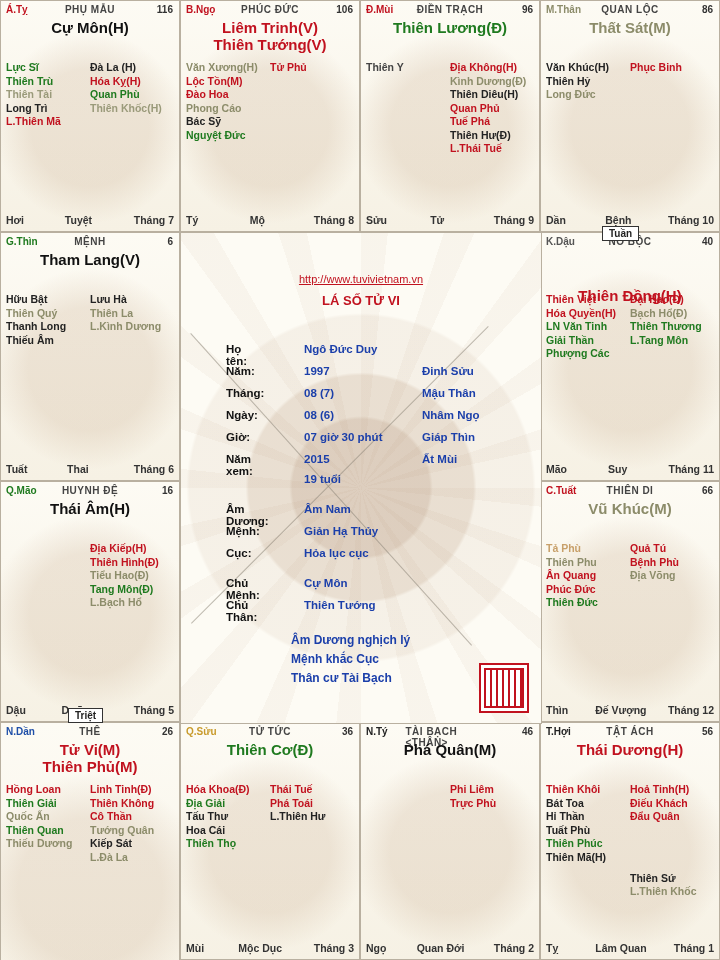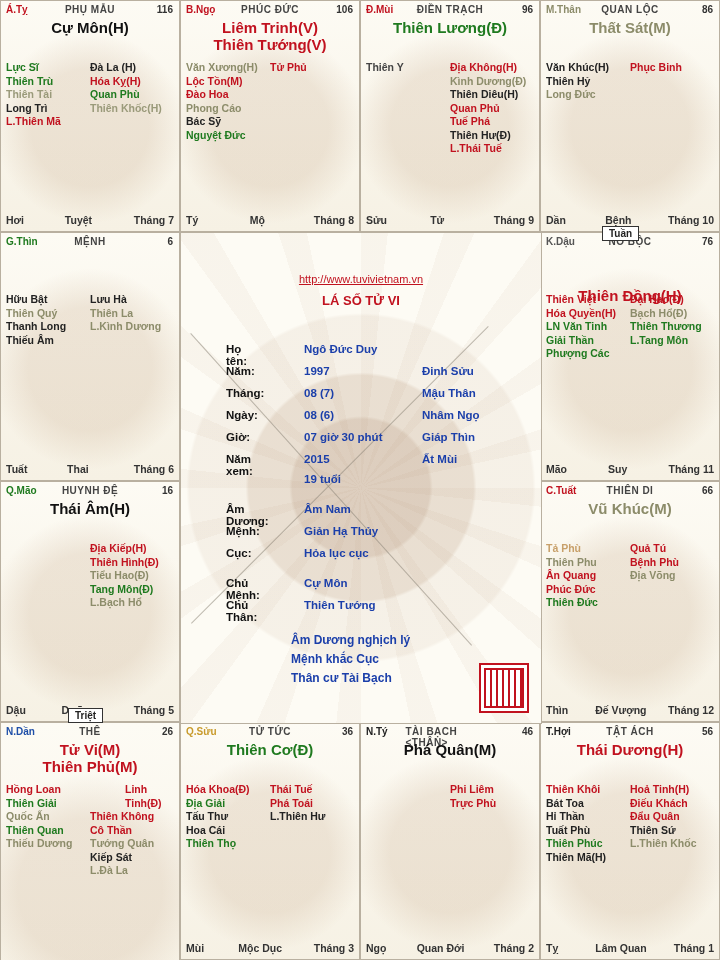--- a/index.html
+++ b/index.html
@@ -245,20 +245,21 @@
   </div>
 
   <div class="cell" style="left:0;top:232px;width:180px;height:249px;">
     <div class="cellbg"></div>
     <div class="cell-inner">
       <div class="hdr">
         <span class="code" style="color: rgb(31, 122, 31);">G.Thìn</span>
         <span class="pal">MỆNH</span>
         <span class="num">6</span>
       </div>
+      <div class="mainstar" style="color: rgb(17, 17, 17);">Tham Lang(V)</div>
       <div class="starcols">
         <div class="col left">
             <div style="color: rgb(34, 34, 34);">Hữu Bật</div>
             <div style="color: rgb(140, 140, 106);">Thiên Quý</div>
             <div style="color: rgb(34, 34, 34);">Thanh Long</div>
             <div style="color: rgb(34, 34, 34);">Thiếu Âm</div>
           </div>
         <div class="col right">
             <div style="color: rgb(34, 34, 34);">Lưu Hà</div>
             <div style="color: rgb(140, 140, 106);">Thiên La</div>
@@ -272,21 +273,21 @@
       </div>
     </div>
   </div>
 
   <div class="cell" style="left:540px;top:232px;width:180px;height:249px;">
     <div class="cellbg"></div>
     <div class="cell-inner">
       <div class="hdr">
         <span class="code" style="color: rgb(85, 85, 85);">K.Dậu</span>
         <span class="pal">NÔ BỘC</span>
-        <span class="num">76</span>
+        <span class="num">40</span>
       </div>
       <div class="mainstar" style="color: rgb(193, 18, 31); margin-top: 36px;">Thiên Đồng(H)</div>
       <div class="starcols">
         <div class="col left">
             <div style="color: rgb(193, 18, 31);">Thiên Việt</div>
             <div style="color: rgb(193, 18, 31);">Hóa Quyền(H)</div>
             <div style="color: rgb(31, 122, 31);">LN Văn Tinh</div>
             <div style="color: rgb(31, 122, 31);">Giải Thần</div>
             <div style="color: rgb(31, 122, 31);">Phượng Các</div>
           </div>
@@ -376,21 +377,21 @@
         </div>
       <div class="starcols">
         <div class="col left">
             <div style="color: rgb(193, 18, 31);">Hồng Loan</div>
             <div style="color: rgb(31, 122, 31);">Thiên Giải</div>
             <div style="color: rgb(140, 140, 106);">Quốc Ấn</div>
             <div style="color: rgb(31, 122, 31);">Thiên Quan</div>
             <div style="color: rgb(140, 140, 106);">Thiếu Dương</div>
           </div>
         <div class="col right">
-            <div style="color: rgb(193, 18, 31); margin-left: 35px;">Linh Tinh(Đ)</div>
+            <div style="color: rgb(193, 18, 31);">Linh Tinh(Đ)</div>
             <div style="color: rgb(193, 18, 31);">Thiên Không</div>
             <div style="color: rgb(193, 18, 31);">Cô Thần</div>
             <div style="color: rgb(140, 140, 106);">Tướng Quân</div>
             <div style="color: rgb(34, 34, 34);">Kiếp Sát</div>
             <div style="color: rgb(140, 140, 106);">L.Đà La</div>
           </div>
       </div>
       <div class="foot">
         <span class="f1">Thân</span>
         <span class="f2">Trường Sinh</span>
@@ -469,21 +470,21 @@
             <div style="color: rgb(34, 34, 34);">Bát Toa</div>
             <div style="color: rgb(34, 34, 34);">Hỉ Thần</div>
             <div style="color: rgb(34, 34, 34);">Tuất Phù</div>
             <div style="color: rgb(31, 122, 31);">Thiên Phúc</div>
             <div style="color: rgb(34, 34, 34);">Thiên Mã(H)</div>
           </div>
         <div class="col right">
             <div style="color: rgb(193, 18, 31);">Hoả Tinh(H)</div>
             <div style="color: rgb(193, 18, 31);">Điếu Khách</div>
             <div style="color: rgb(193, 18, 31);">Đẩu Quân</div>
-            <div style="color: rgb(34, 34, 34);">Thiên Sứ</div>
+            <div style="color: rgb(34, 34, 34); margin-top: 48px;">Thiên Sứ</div>
             <div style="color: rgb(140, 140, 106);">L.Thiên Khốc</div>
           </div>
       </div>
       <div class="foot">
         <span class="f1">Tỵ</span>
         <span class="f2">Lâm Quan</span>
         <span class="f3">Tháng 1</span>
       </div>
     </div>
   </div>

